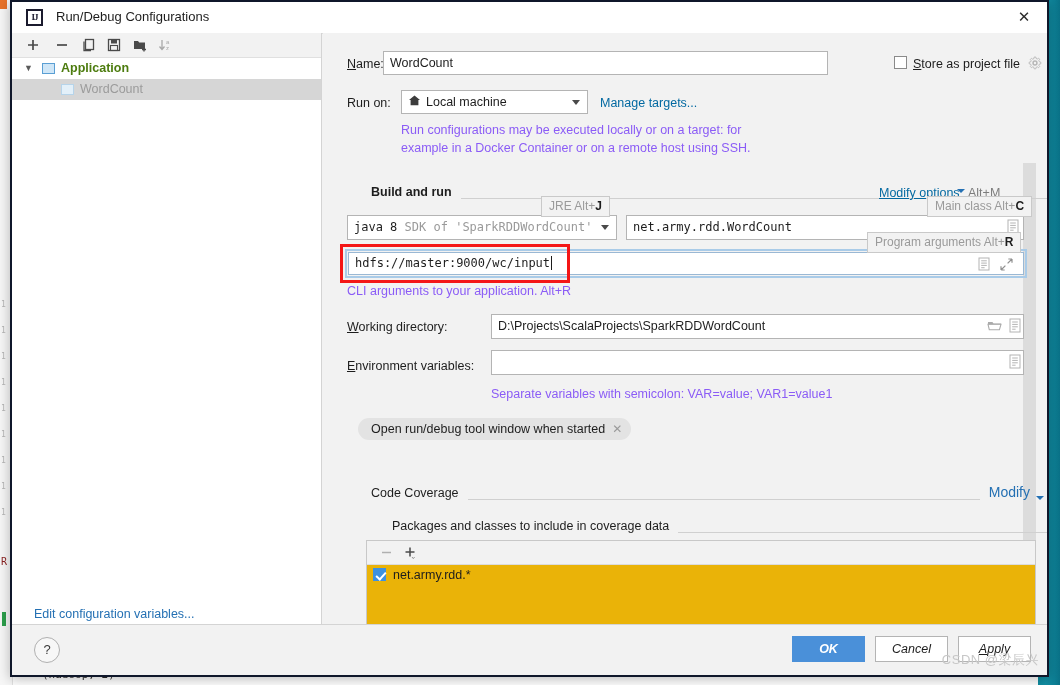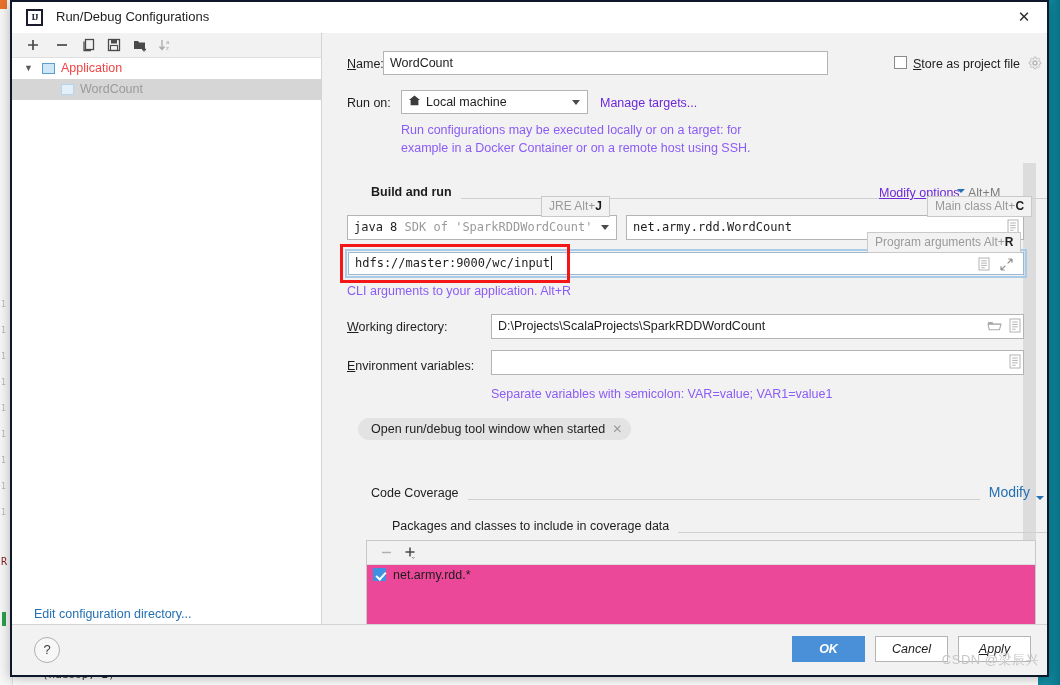--- a/index.html
+++ b/index.html
@@ -163,21 +163,21 @@
   .tree-ico {
     position: absolute;
     width: 13px; height: 11px;
     top: 5px;
     border: 1.6px solid #5a9fd4;
     box-sizing: border-box;
     background: #cfe6f7;
   }
   .tree-ico.dim { border-color: #b6d4ea; background: #e3f0f9; }
   .tree-label { position: absolute; font-size: 12.5px; }
-  .tree-label.bold { font-weight: normal; color: #ef4444; }
+  .tree-label.bold { font-weight: bold; color: #4d7c0f; }
   .tree-label.dim  { color: #9b9b9b; }
 
   .edit-templates {
     position: absolute;
     left: 22px; bottom: 4px;
     font-size: 12.5px;
     color: #2470b3;
     cursor: pointer;
   }
 
@@ -240,21 +240,21 @@
   }
   .hint {
     position: absolute;
     font-size: 12.5px;
     color: #8b5cf6;
     white-space: nowrap;
   }
   .link {
     position: absolute;
     font-size: 12.5px;
-    color: #6d28d9;
+    color: #0369a1;
     cursor: pointer;
   }
 
   
   .cbx {
     position: absolute;
     width: 13px; height: 13px;
     border: 1px solid #8a8a8a;
     background: #fff;
     box-sizing: border-box;
@@ -341,21 +341,21 @@
   .chip .x {
     position: absolute;
     right: 9px; top: 0;
     color: #9a9a9a;
     font-size: 12px;
   }
 
   
   .cov-panel {
     position: absolute;
-    background: #ec4899;
+    background: #eab308;
     border: 1px solid #c8c8c8;
     box-sizing: border-box;
   }
   .cov-toolbar {
     height: 23px;
     background: #f2f2f2;
     border-bottom: 1px solid #dcdcdc;
     position: relative;
   }
   .cov-row {
@@ -499,21 +499,21 @@
         <span class="tree-arrow">▼</span>
         <span class="tree-ico" style="left:30px;"></span>
         <span class="tree-label bold" style="left:49px;">Application</span>
       </div>
       <div class="tree-row selected">
         <span class="tree-ico dim" style="left:49px;"></span>
         <span class="tree-label dim" style="left:68px;">WordCount</span>
       </div>
     </div>
 
-    <div class="edit-templates">Edit configuration directory...</div>
+    <div class="edit-templates">Edit configuration variables...</div>
   </div>
 
   <div class="right-pane">
 
     <div class="scroll-track"></div>
 
     <div class="lbl" style="left:24px; top:24px;">
       <span class="mn">N</span><span>ame:</span>
     </div>
     <div class="txt" style="left:60px; top:18px; width:445px; height:24px;">WordCount</div>

